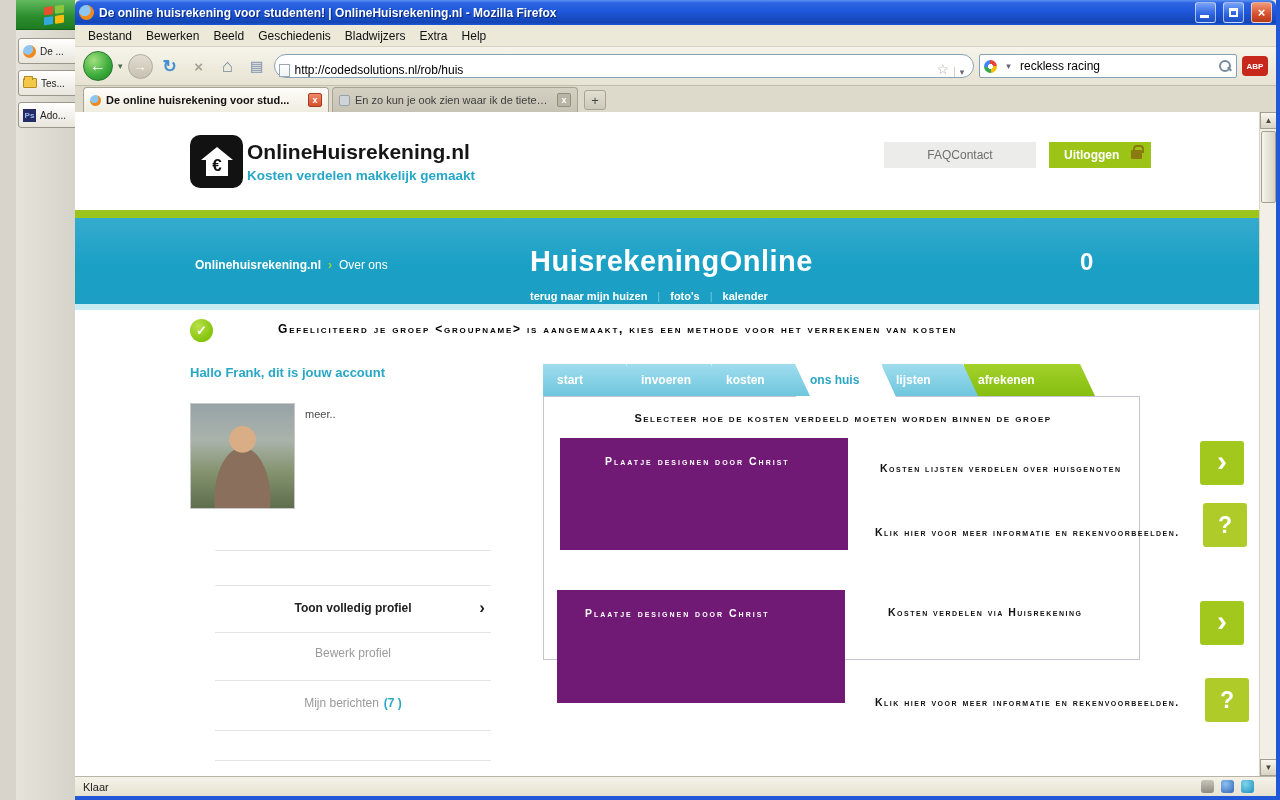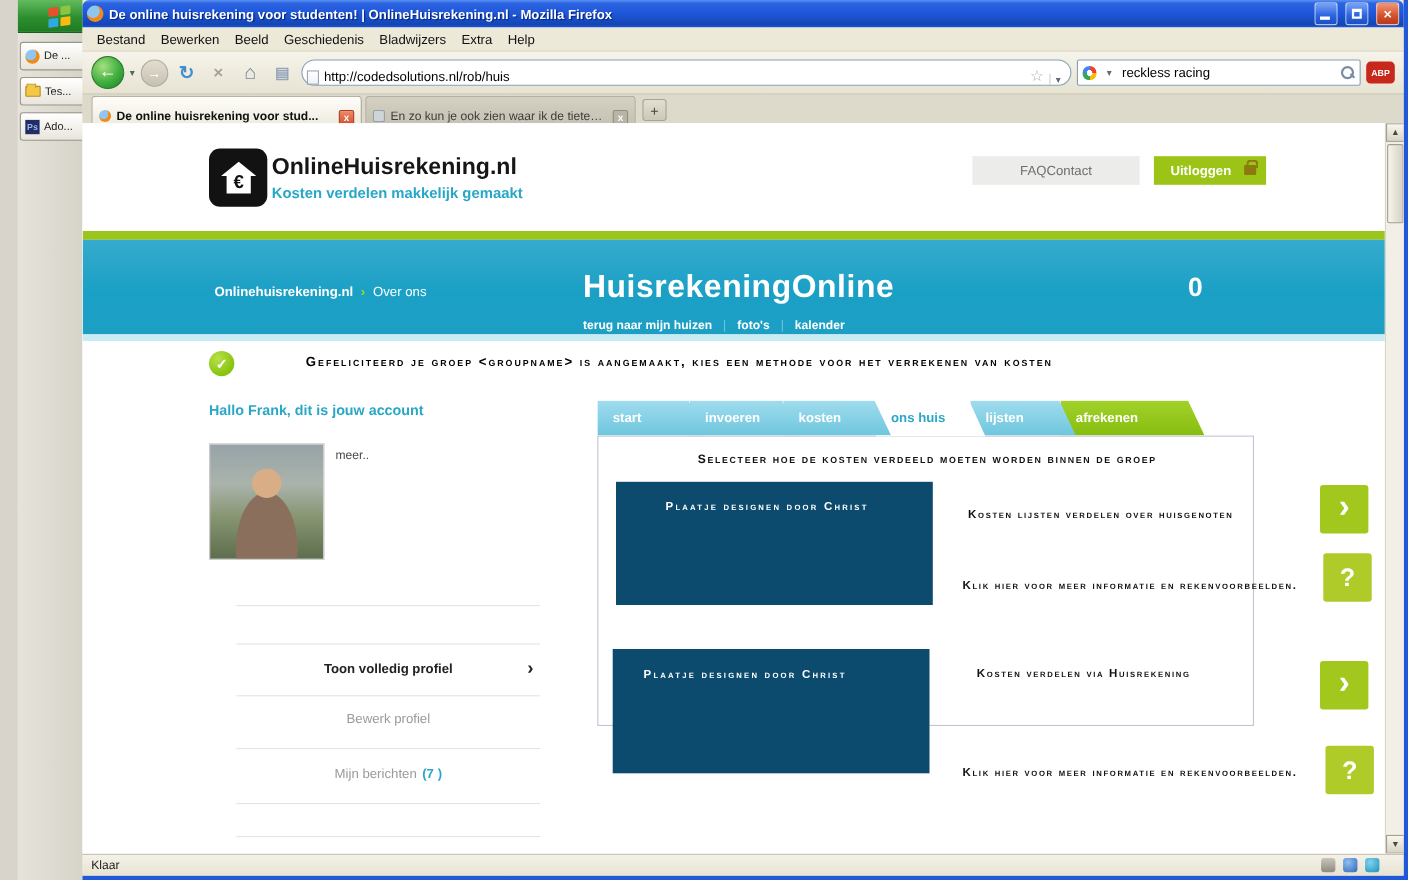--- a/index.html
+++ b/index.html
@@ -53,21 +53,21 @@
   .star-icon{color:#b0aca0;font-size:14px;cursor:pointer}
   .field-drop{width:15px;border-left:1px solid #d4cfc2;text-align:center;font-size:9px;color:#667;cursor:pointer}
   .search-field{width:258px;height:24px;background:#fff;border:1px solid #86a0b8;border-radius:2px;display:flex;align-items:center;padding:0 4px;gap:4px;flex:0 0 258px}
   .g-ball{width:13px;height:13px;border-radius:50%;background:radial-gradient(circle,#fff 0 29%,transparent 30%),conic-gradient(#ea4335 0 25%,#fbbc05 0 50%,#34a853 0 75%,#4285f4 0 100%);flex:0 0 13px}
   .mag-icon{width:14px;height:14px;position:relative;cursor:pointer;flex:0 0 14px}
   .mag-icon::before{content:"";position:absolute;left:1px;top:1px;width:8px;height:8px;border:2px solid #7a8ba0;border-radius:50%}
   .mag-icon::after{content:"";position:absolute;left:9px;top:9px;width:5px;height:2px;background:#7a8ba0;transform:rotate(45deg)}
   .abp-badge{min-width:26px;height:20px;background:#c8271c;border-radius:4px;color:#fff;font-size:8px;font-weight:bold;display:flex;align-items:center;justify-content:center;padding:0 3px;cursor:pointer}
 
   .tabbar{height:26px;background:#ddd9cb;display:flex;align-items:flex-end;padding-left:8px;flex:0 0 26px}
-  .btab{width:246px;height:23px;display:flex;align-items:flex-start;gap:5px;padding:12px 6px;border:1px solid #a8a494;border-bottom:none;border-radius:4px 4px 0 0;font-size:11px;cursor:pointer}
+  .btab{width:246px;height:23px;display:flex;align-items:center;gap:5px;padding:12px 6px;border:1px solid #a8a494;border-bottom:none;border-radius:4px 4px 0 0;font-size:11px;cursor:pointer}
   .btab.active{background:linear-gradient(#fefdf9,#efece0);color:#111;font-weight:bold}
   .btab.inactive{background:linear-gradient(#d4d0c2,#c7c3b4);color:#3c3c3c;margin-left:3px}
   .tab-favicon{width:11px;height:11px;border-radius:50%;flex:0 0 11px}
   .fav-site{background:radial-gradient(circle at 38% 35%,#8ec6f0 0 42%,#f08a1d 46% 100%)}
   .fav-gray{background:#cfd4d8;border:1px solid #98a0a8;border-radius:2px}
   .tab-title{flex:1;white-space:nowrap;overflow:hidden;text-overflow:ellipsis}
   .tab-close{width:14px;height:14px;border-radius:2px;display:flex;align-items:center;justify-content:center;font-size:9px;font-weight:bold;cursor:pointer;flex:0 0 14px}
   .tc-red{background:linear-gradient(#ef8a6a,#d4502c);color:#fff;border:1px solid #a83a1e}
   .tc-gray{background:#b8b4a6;color:#fff;border:1px solid #928e80}
   .new-tab{width:22px;height:20px;margin:0 0 2px 6px;background:linear-gradient(#e2ded0,#cdc9ba);border:1px solid #a8a494;border-radius:3px;display:flex;align-items:center;justify-content:center;font-size:13px;color:#444;cursor:pointer}
@@ -127,21 +127,21 @@
   .row-msg .count{color:#2aa7c7;font-weight:bold}
 
   .ptabs{left:468px;top:252px;display:flex;position:absolute}
   .ptab{height:32px;line-height:32px;padding-left:14px;font-size:12px;font-weight:bold;color:#fff;background:linear-gradient(180deg,#a0dcee,#6ec6dd);clip-path:polygon(0 0,calc(100% - 15px) 0,100% 100%,0 100%);margin-right:-14px;cursor:pointer}
   .ptab.t0{width:98px;z-index:16}.ptab.t1{width:99px;z-index:15}.ptab.t2{width:98px;z-index:14}
   .ptab.t3{width:100px;z-index:13;background:#fff;color:#2aa7c7;height:33px}
   .ptab.t4{width:96px;z-index:12}
   .ptab.t5{width:131px;z-index:11;background:linear-gradient(180deg,#a2d22a,#86bd0f)}
   .panel{left:468px;top:284px;width:597px;height:264px;border:1px solid #c6c3d4;background:#fff}
   .panel-heading{left:498px;top:300px;width:540px;text-align:center;font-size:11px;font-weight:bold;font-variant:small-caps;letter-spacing:1.5px;color:#111}
-  .black-box{width:288px;background:#0c4a6e;color:#fff;font-size:10.5px;font-weight:bold;font-variant:small-caps;letter-spacing:2px}
+  .black-box{width:288px;background:#701a75;color:#fff;font-size:10.5px;font-weight:bold;font-variant:small-caps;letter-spacing:2px}
   .box1{left:485px;top:326px;height:112px;padding:17px 0 0 45px}
   .box2{left:482px;top:478px;height:113px;padding:17px 0 0 28px;z-index:5}
   .opt-label{font-size:10.5px;font-weight:bold;font-variant:small-caps;letter-spacing:1.5px;color:#111}
   .opt1{left:805px;top:350px}
   .info1{left:800px;top:414px}
   .opt2{left:813px;top:494px}
   .info2{left:800px;top:584px;z-index:6}
   .green-btn{width:44px;height:44px;background:#a3c81d;border-radius:3px;color:#fff;display:flex;align-items:center;justify-content:center;cursor:pointer;position:absolute;z-index:7}
   .gb-arrow{font-size:30px;font-weight:bold;padding-bottom:4px}
   .gb-q{font-size:23px;font-weight:bold}

